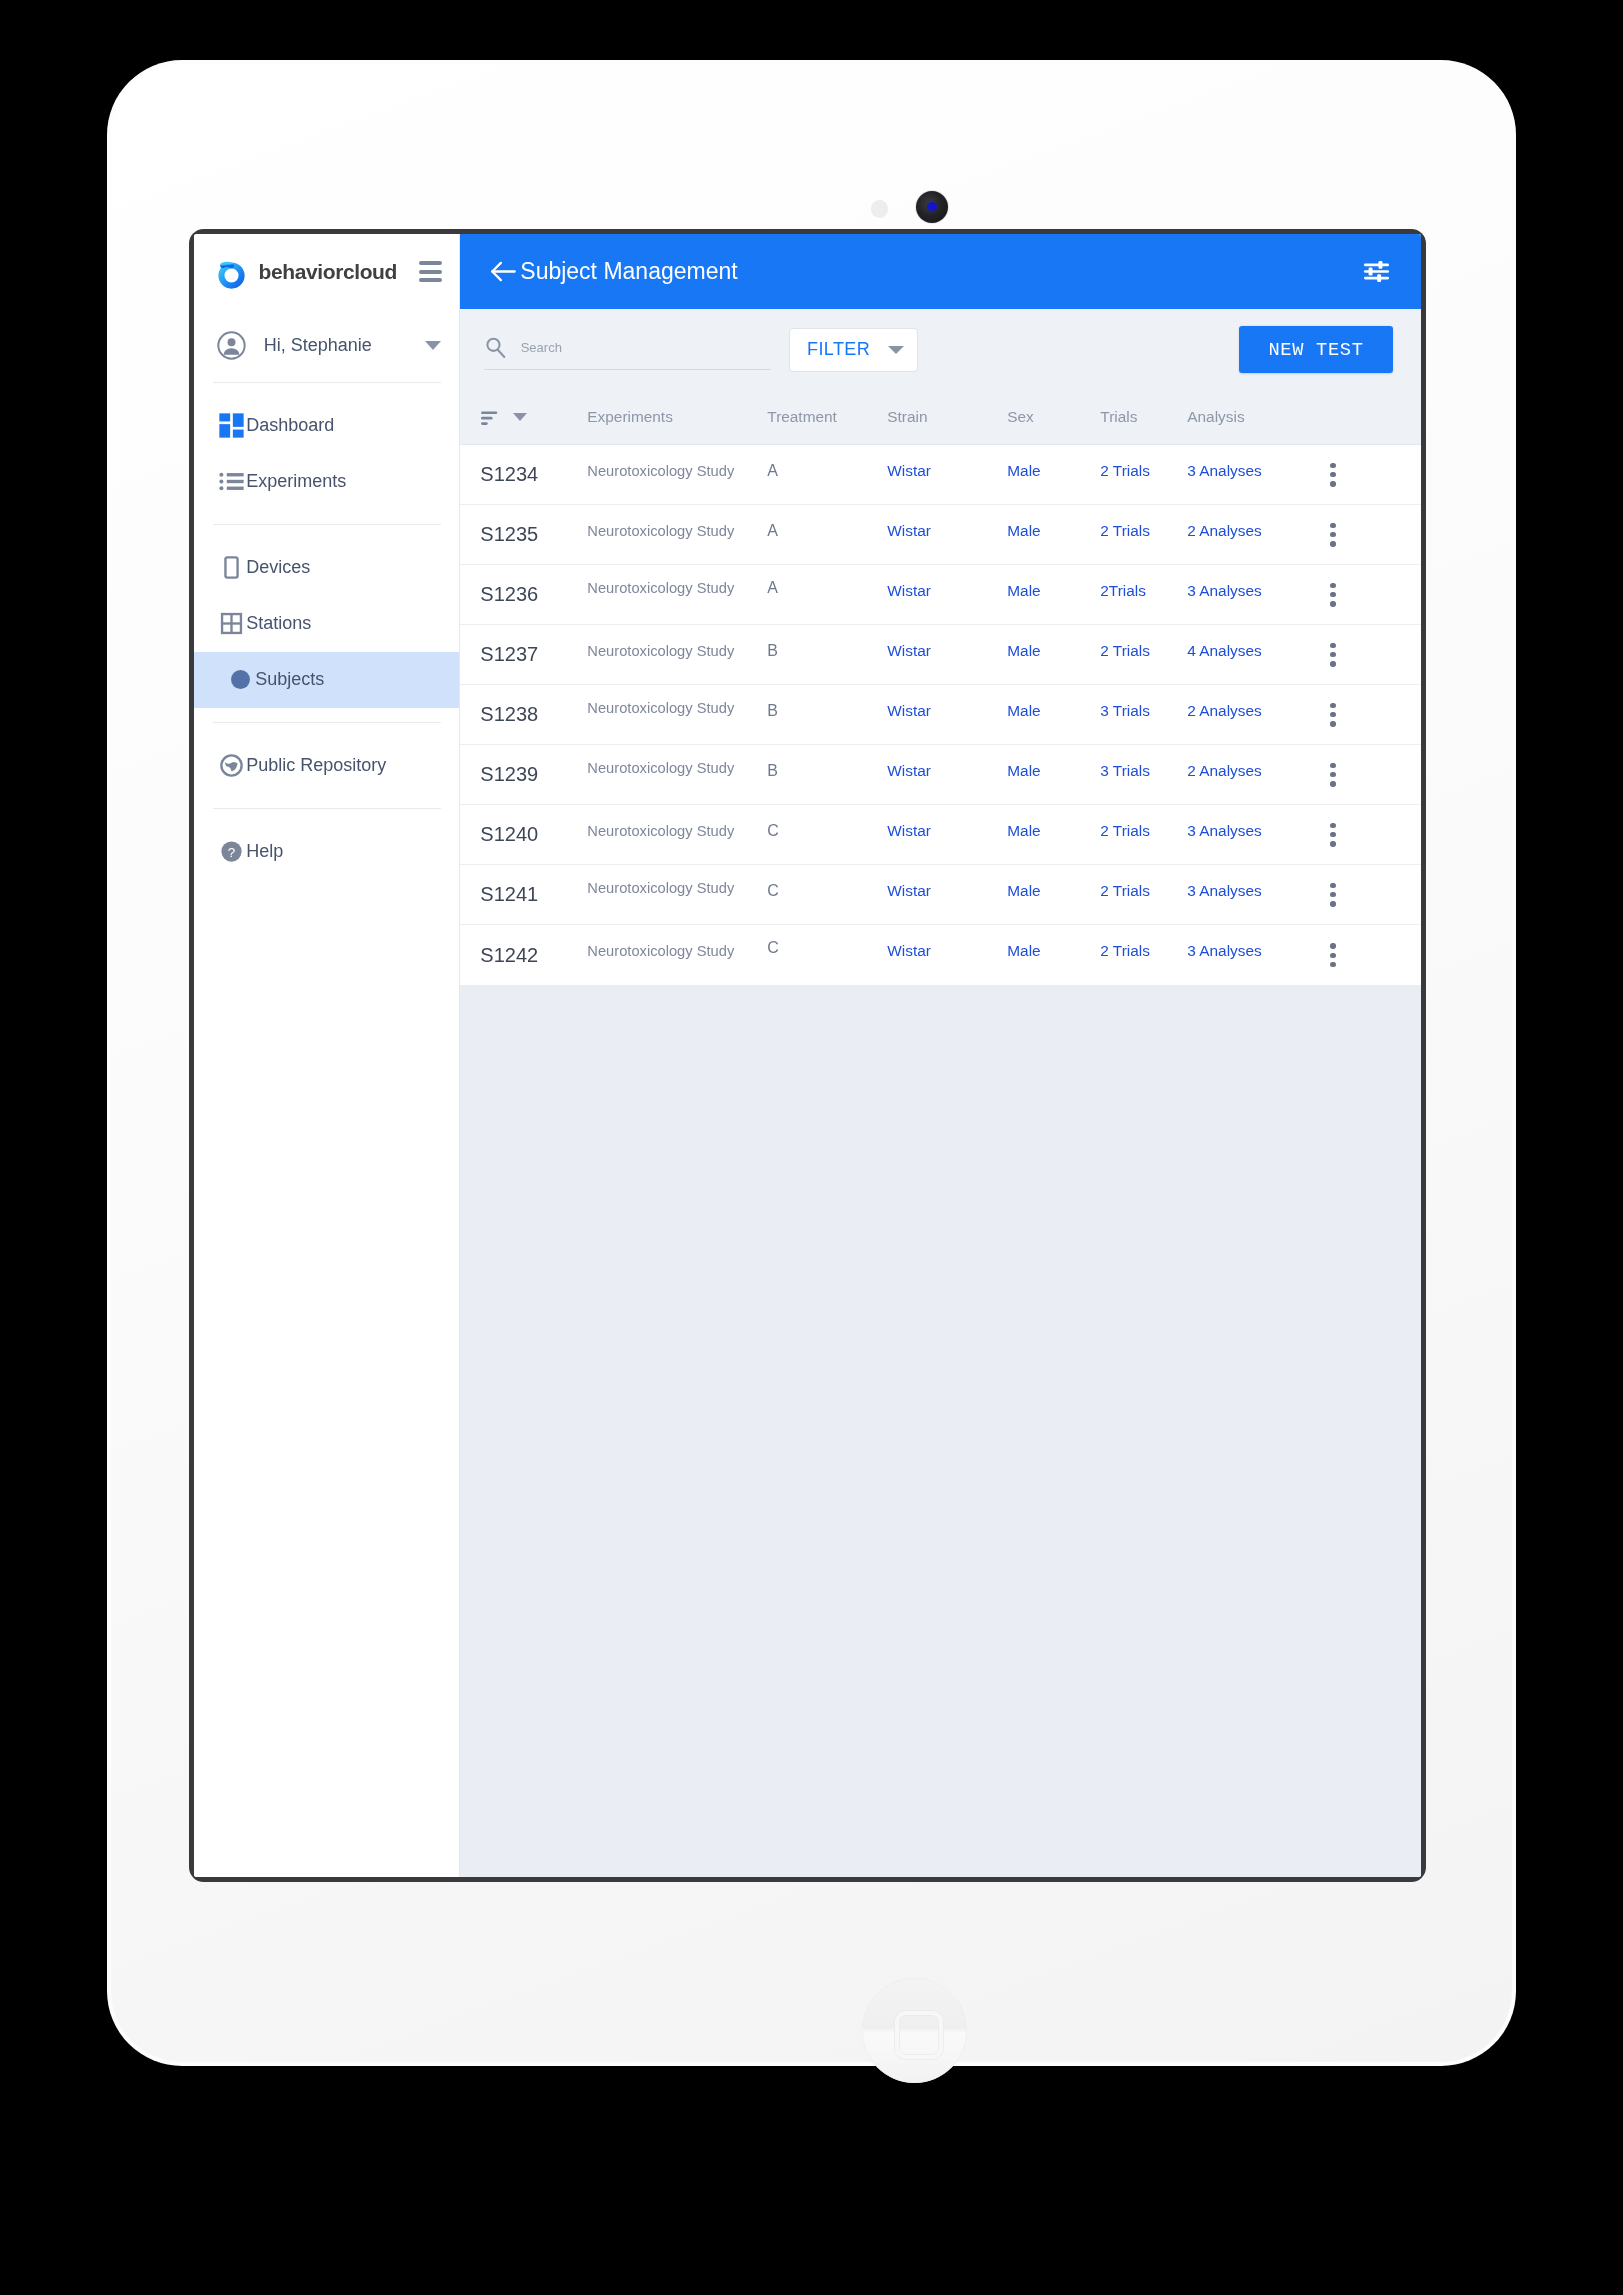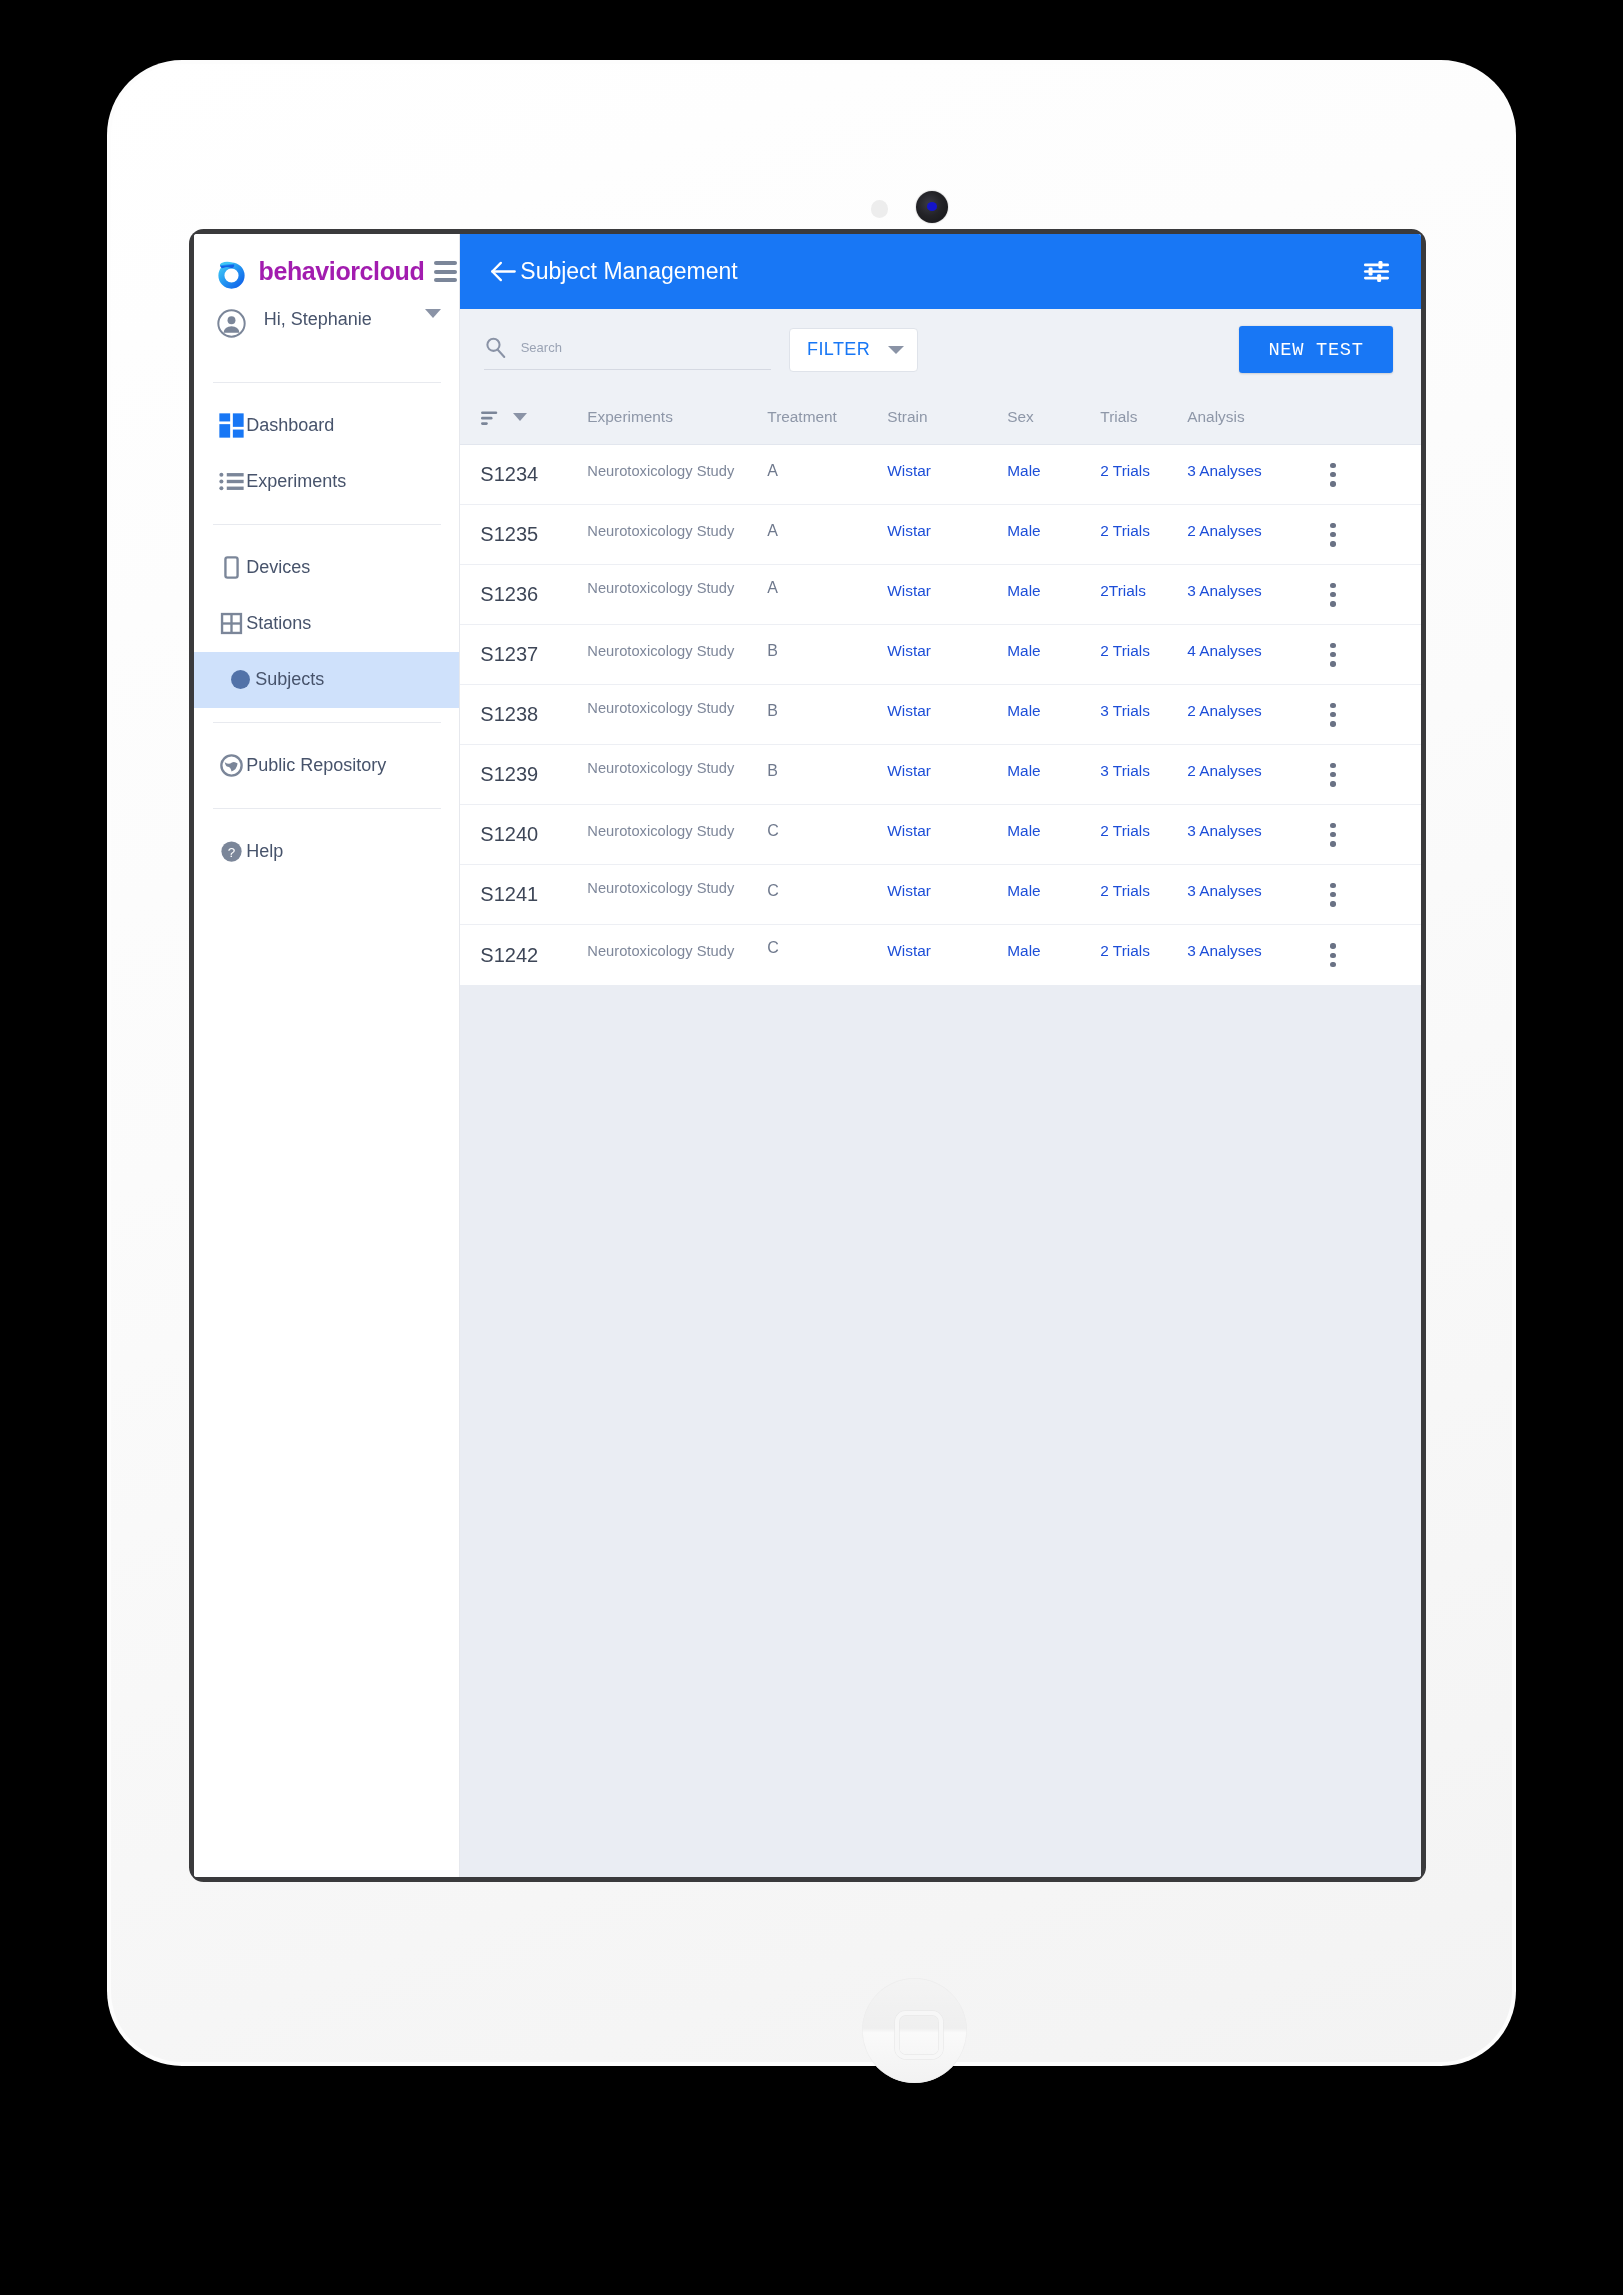--- a/index.html
+++ b/index.html
@@ -103,37 +103,37 @@
   }
   .brand {
     height: 75px;
     display: flex;
     align-items: center;
     padding: 0 17.4px 0 20px;
     gap: 9.3px;
   }
   .brand-mark { width: 35px; height: 35px; flex: 0 0 35px; }
   .brand-text {
-    font-size: 25px;
+    font-size: 21px;
     font-weight: bold;
-    color: #a21caf;
+    color: #404040;
     letter-spacing: -0.4px;
     flex: 1;
   }
   .hamburger { width: 23px; flex: 0 0 23px; cursor: pointer; }
   .hamburger span {
     display: block; height: 4px; border-radius: 2px;
     background: #7b8699; margin-bottom: 4.7px;
   }
   .hamburger span:last-child { margin-bottom: 0; }
 
   .user-row {
     height: 73px;
     display: flex;
-    align-items: flex-start;
+    align-items: center;
     padding: 0 18.7px 0 23px;
     gap: 17.4px;
     cursor: pointer;
   }
   .user-avatar-icon { width: 29px; height: 29px; flex: 0 0 29px; }
   .user-greet { font-size: 18px; color: #47536b; flex: 1; }
   .caret-down {
     width: 0; height: 0;
     border-left: 8.7px solid transparent;
     border-right: 8.7px solid transparent;

